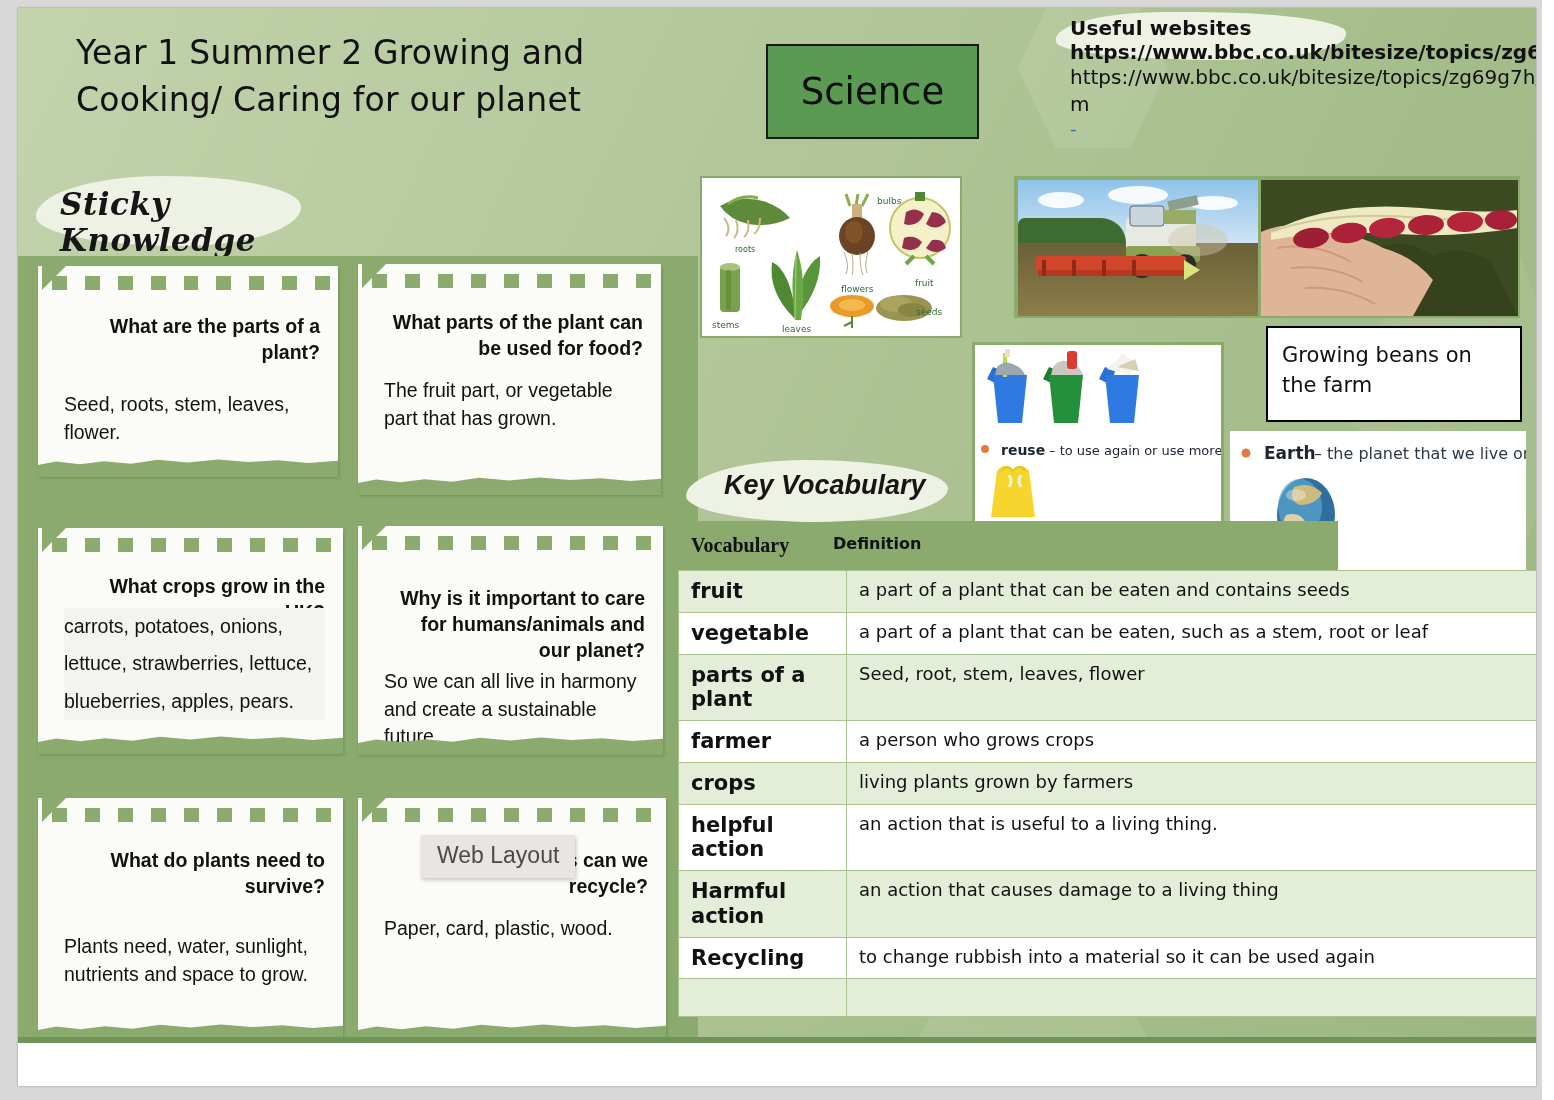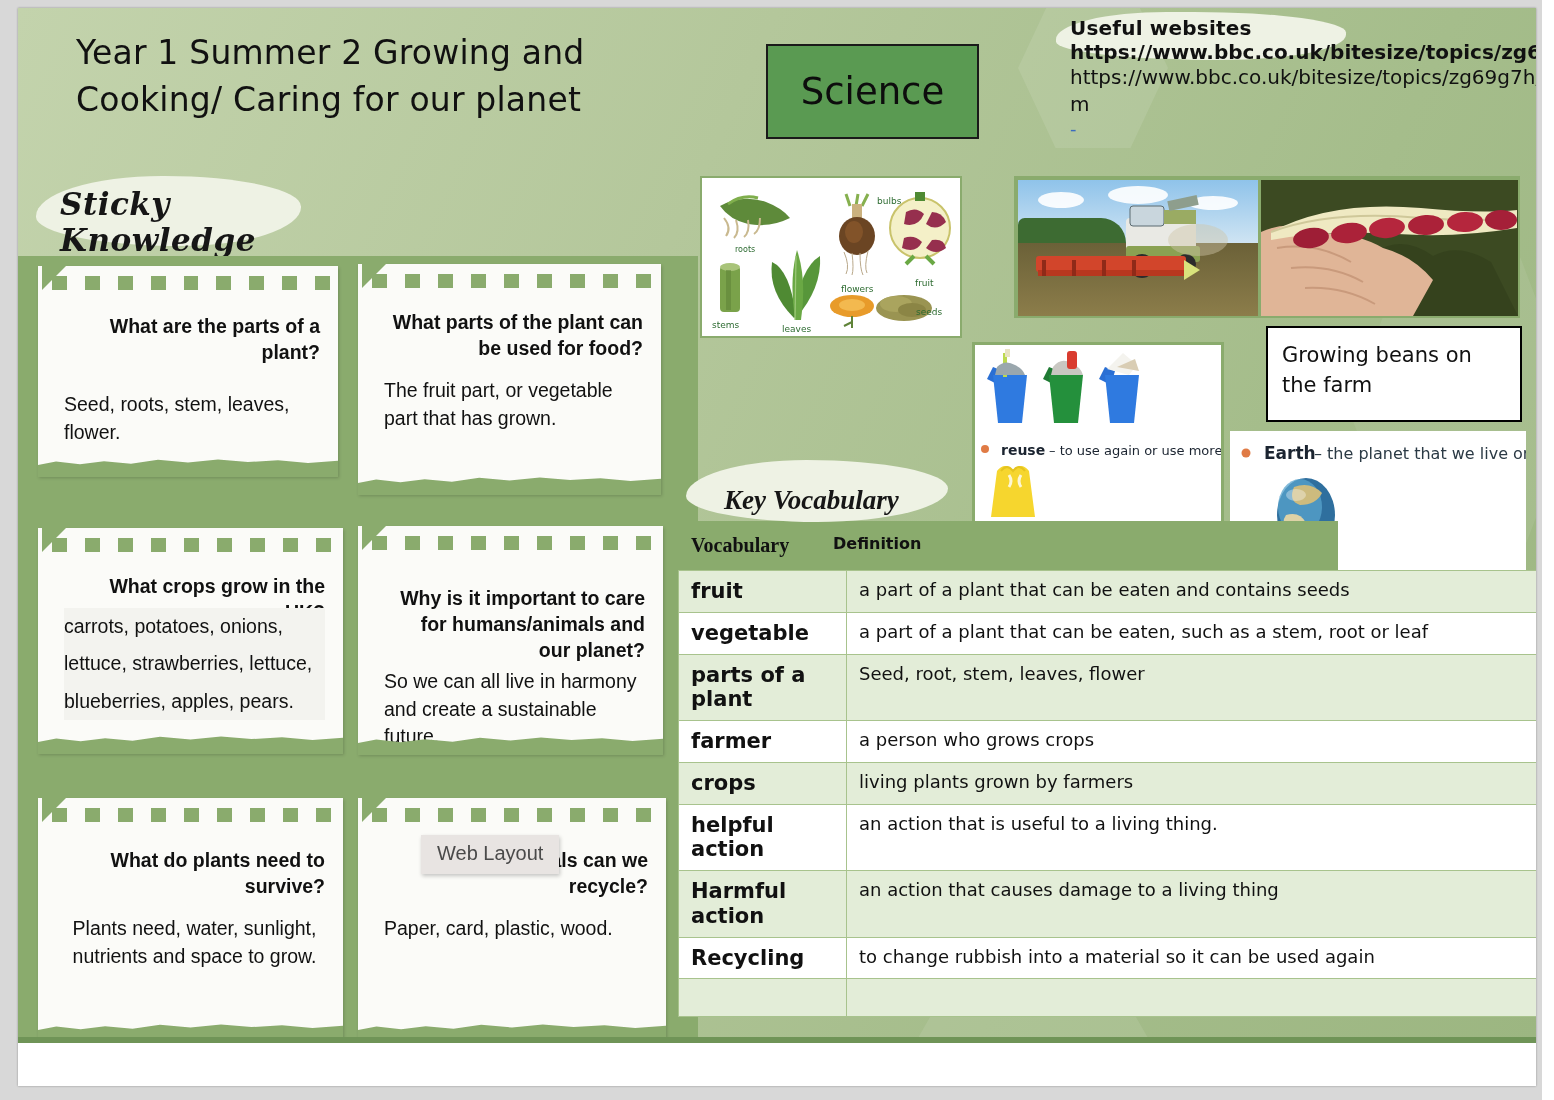--- a/index.html
+++ b/index.html
@@ -125,22 +125,22 @@
 
   
   .kv-banner { position: absolute; left: 668px; top: 452px; width: 262px; height: 62px; z-index: 5; }
   .kv-banner .brush3 {
     position: absolute; left: 0; top: 0; width: 262px; height: 62px;
     background: #eef2e4;
     border-radius: 46% 54% 50% 50% / 58% 46% 54% 42%;
   }
   .kv-banner .kv-text {
     position: absolute; left: 38px; top: 10px;
-    font-family: Liberation Serif, serif; font-style: italic; font-weight: bold;
-    font-size: 27px; color: #161616; margin-top: 15px;
+    font-family: Liberation Sans, sans-serif; font-style: italic; font-weight: bold;
+    font-size: 27px; color: #161616;
   }
 
   
   .vocab-head {
     position: absolute; left: 660px; top: 513px; width: 660px; height: 50px;
     background: #8aab6d;
   }
   .vocab-head .vh1 { position: absolute; left: 13px; top: 13px; font-size: 20px; font-weight: bold; font-family:Liberation Serif, serif; color:#111; }
   .vocab-head .vh2 { position: absolute; left: 155px; top: 13px; font-size: 16px; font-weight: bold; font-family:"DejaVu Sans",sans-serif; color:#111; }
 
@@ -206,21 +206,21 @@
   .green-rule {
     position:absolute; left:0; top:1029px; width:1518px; height:6px; background:#6f9457;
   }
 
   
   .tooltip {
     position: absolute; left: 421px; top: 835px;
     padding: 7px 16px 9px 16px;
     background: #e8e4e2;
     color: #4a4a4a;
-    font-size: 20px;
+    font-size: 23px;
     font-family: "Liberation Sans", sans-serif;
     box-shadow: 1px 2px 4px rgba(0,0,0,.22);
     z-index: 40;
     white-space: nowrap;
   }
   .hl { background: #f3f3ef; }
 </style>
 </head>
 <body>
 
@@ -334,21 +334,21 @@
             <i></i>
             <i></i>
             <i></i>
             <i></i>
             <i></i>
             <i></i>
             <i></i>
             <i></i>
         </div>
         <div class="q" style="top:50px;">What do plants need to survive?</div>
-        <div class="a" style="top:117px;text-align:center;">Plants need, water, sunlight, nutrients and space to grow.</div>
+        <div class="a" style="top:135px;">Plants need, water, sunlight, nutrients and space to grow.</div>
         <div class="torn"></div>
       </div>
 
       <div class="note" style="left:340px; top:790px; width:308px; height:243px;">
         <div class="corner"></div>
         <div class="perf">
           <i></i>
             <i></i>
             <i></i>
             <i></i>

